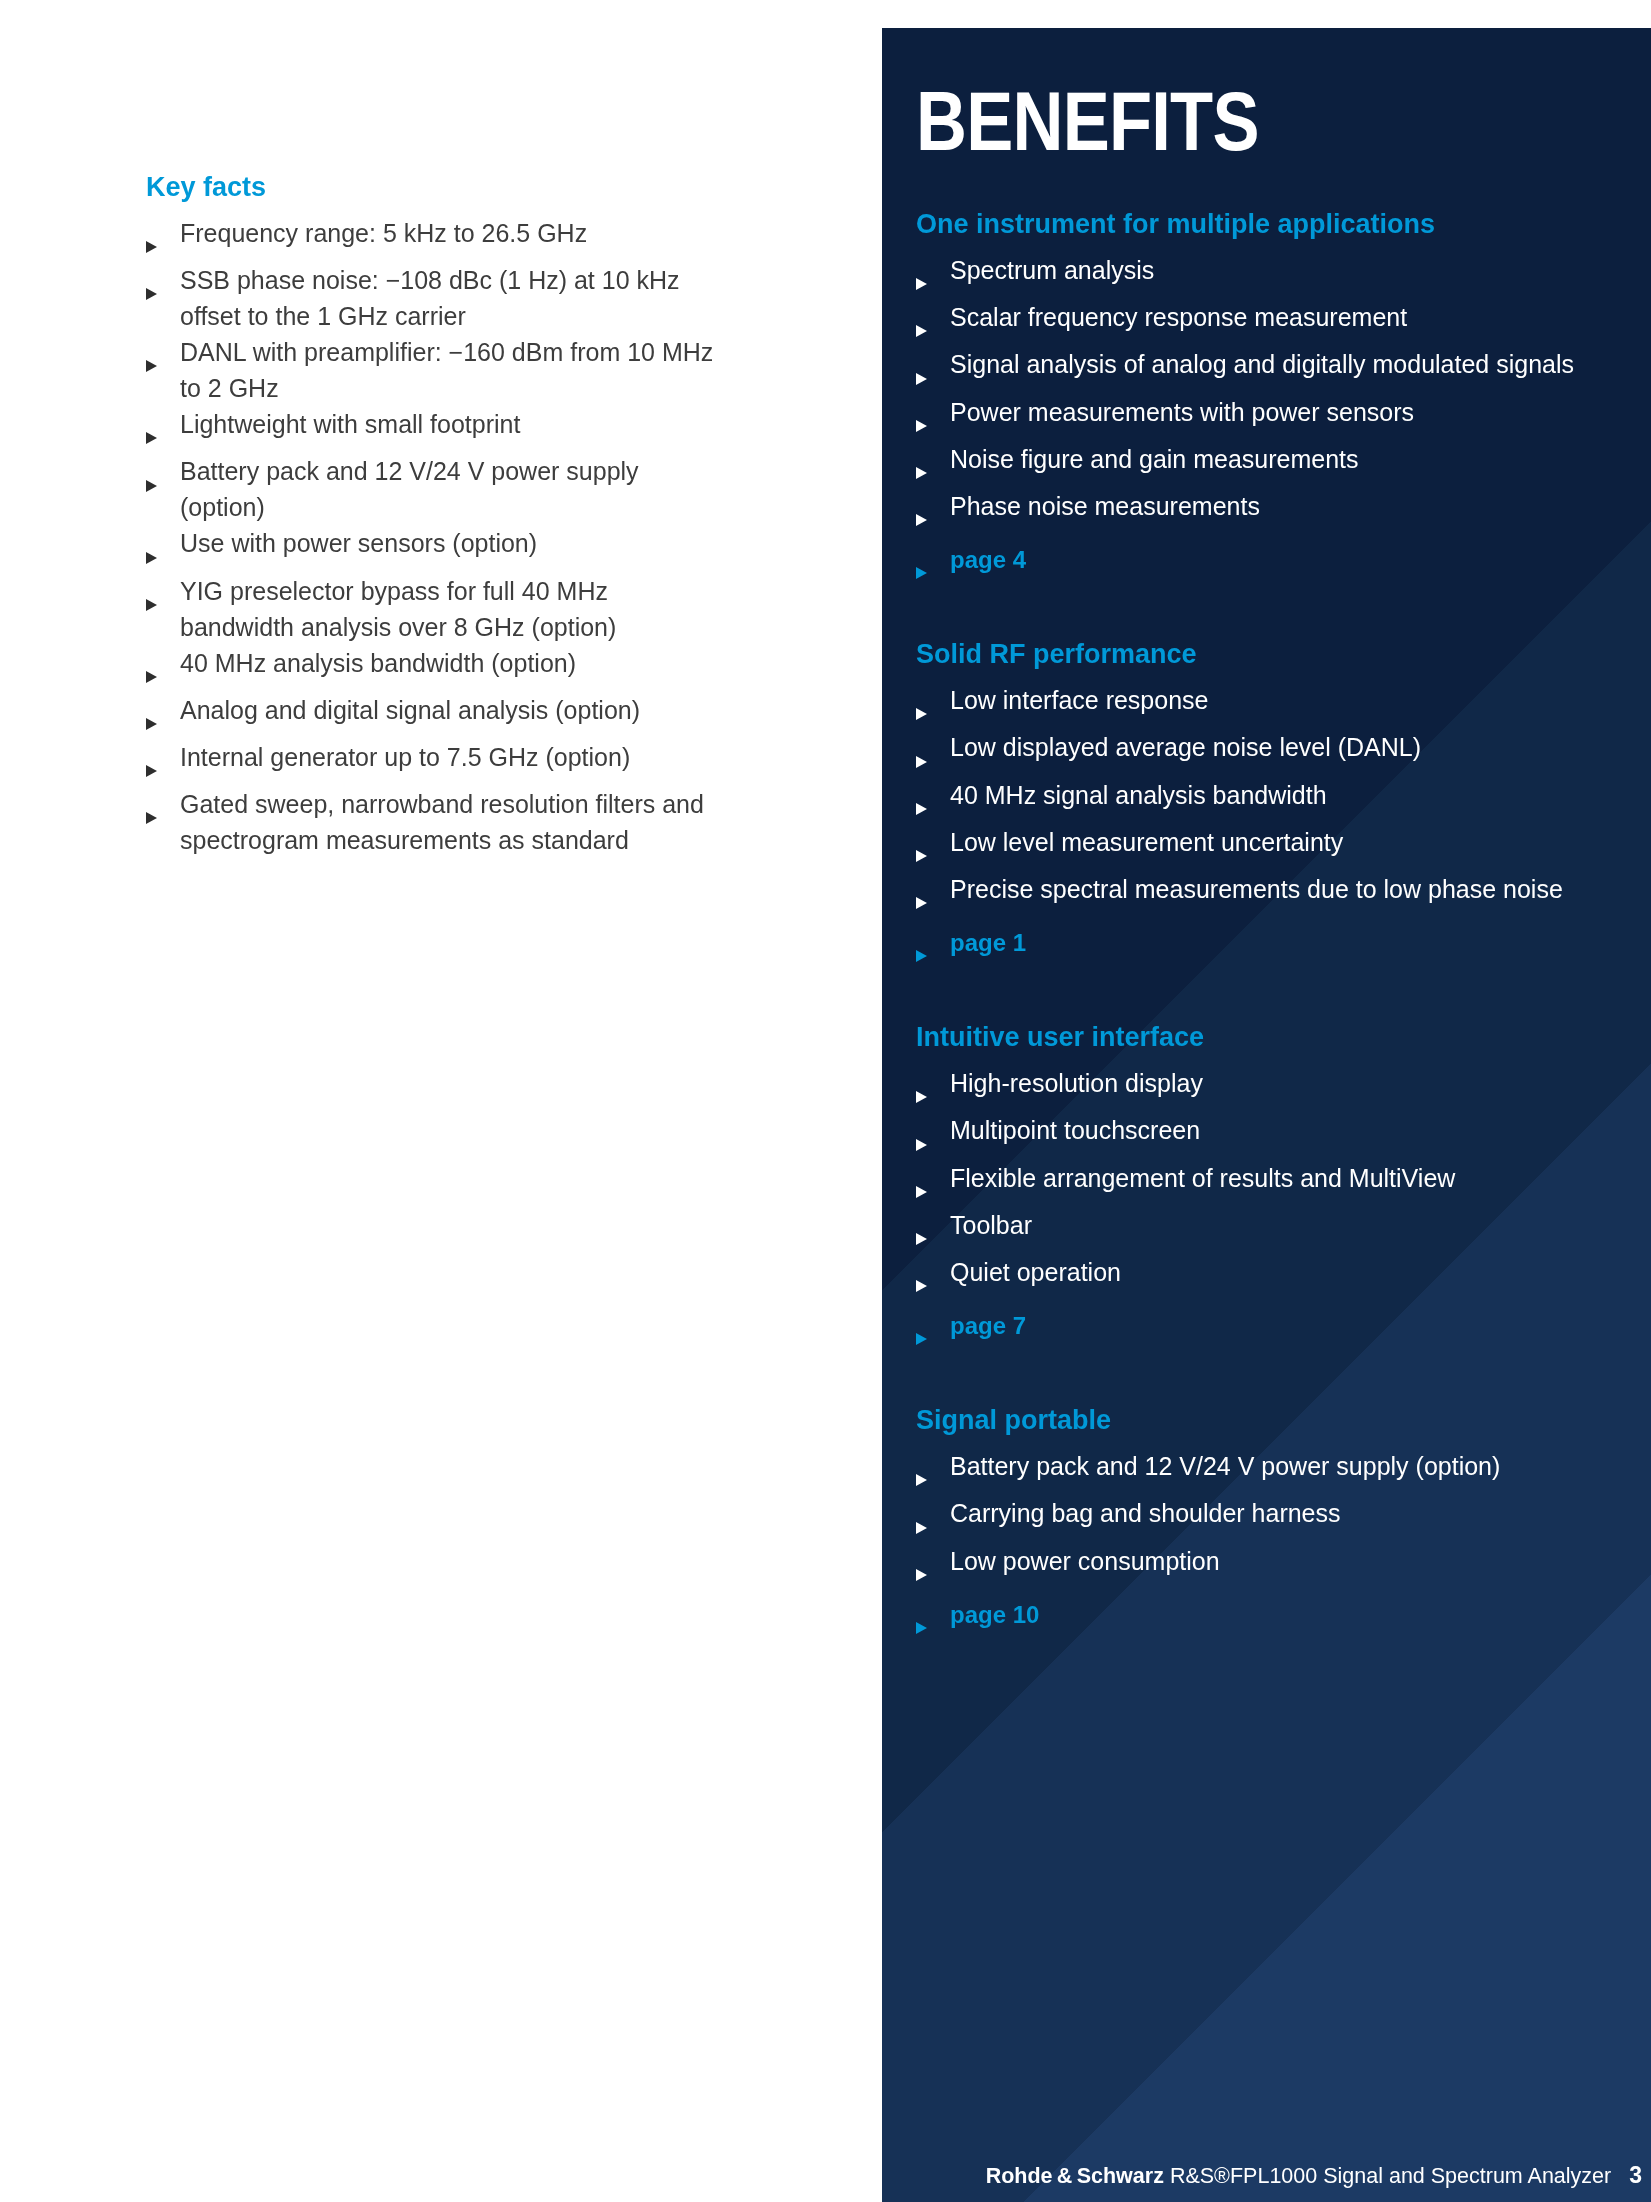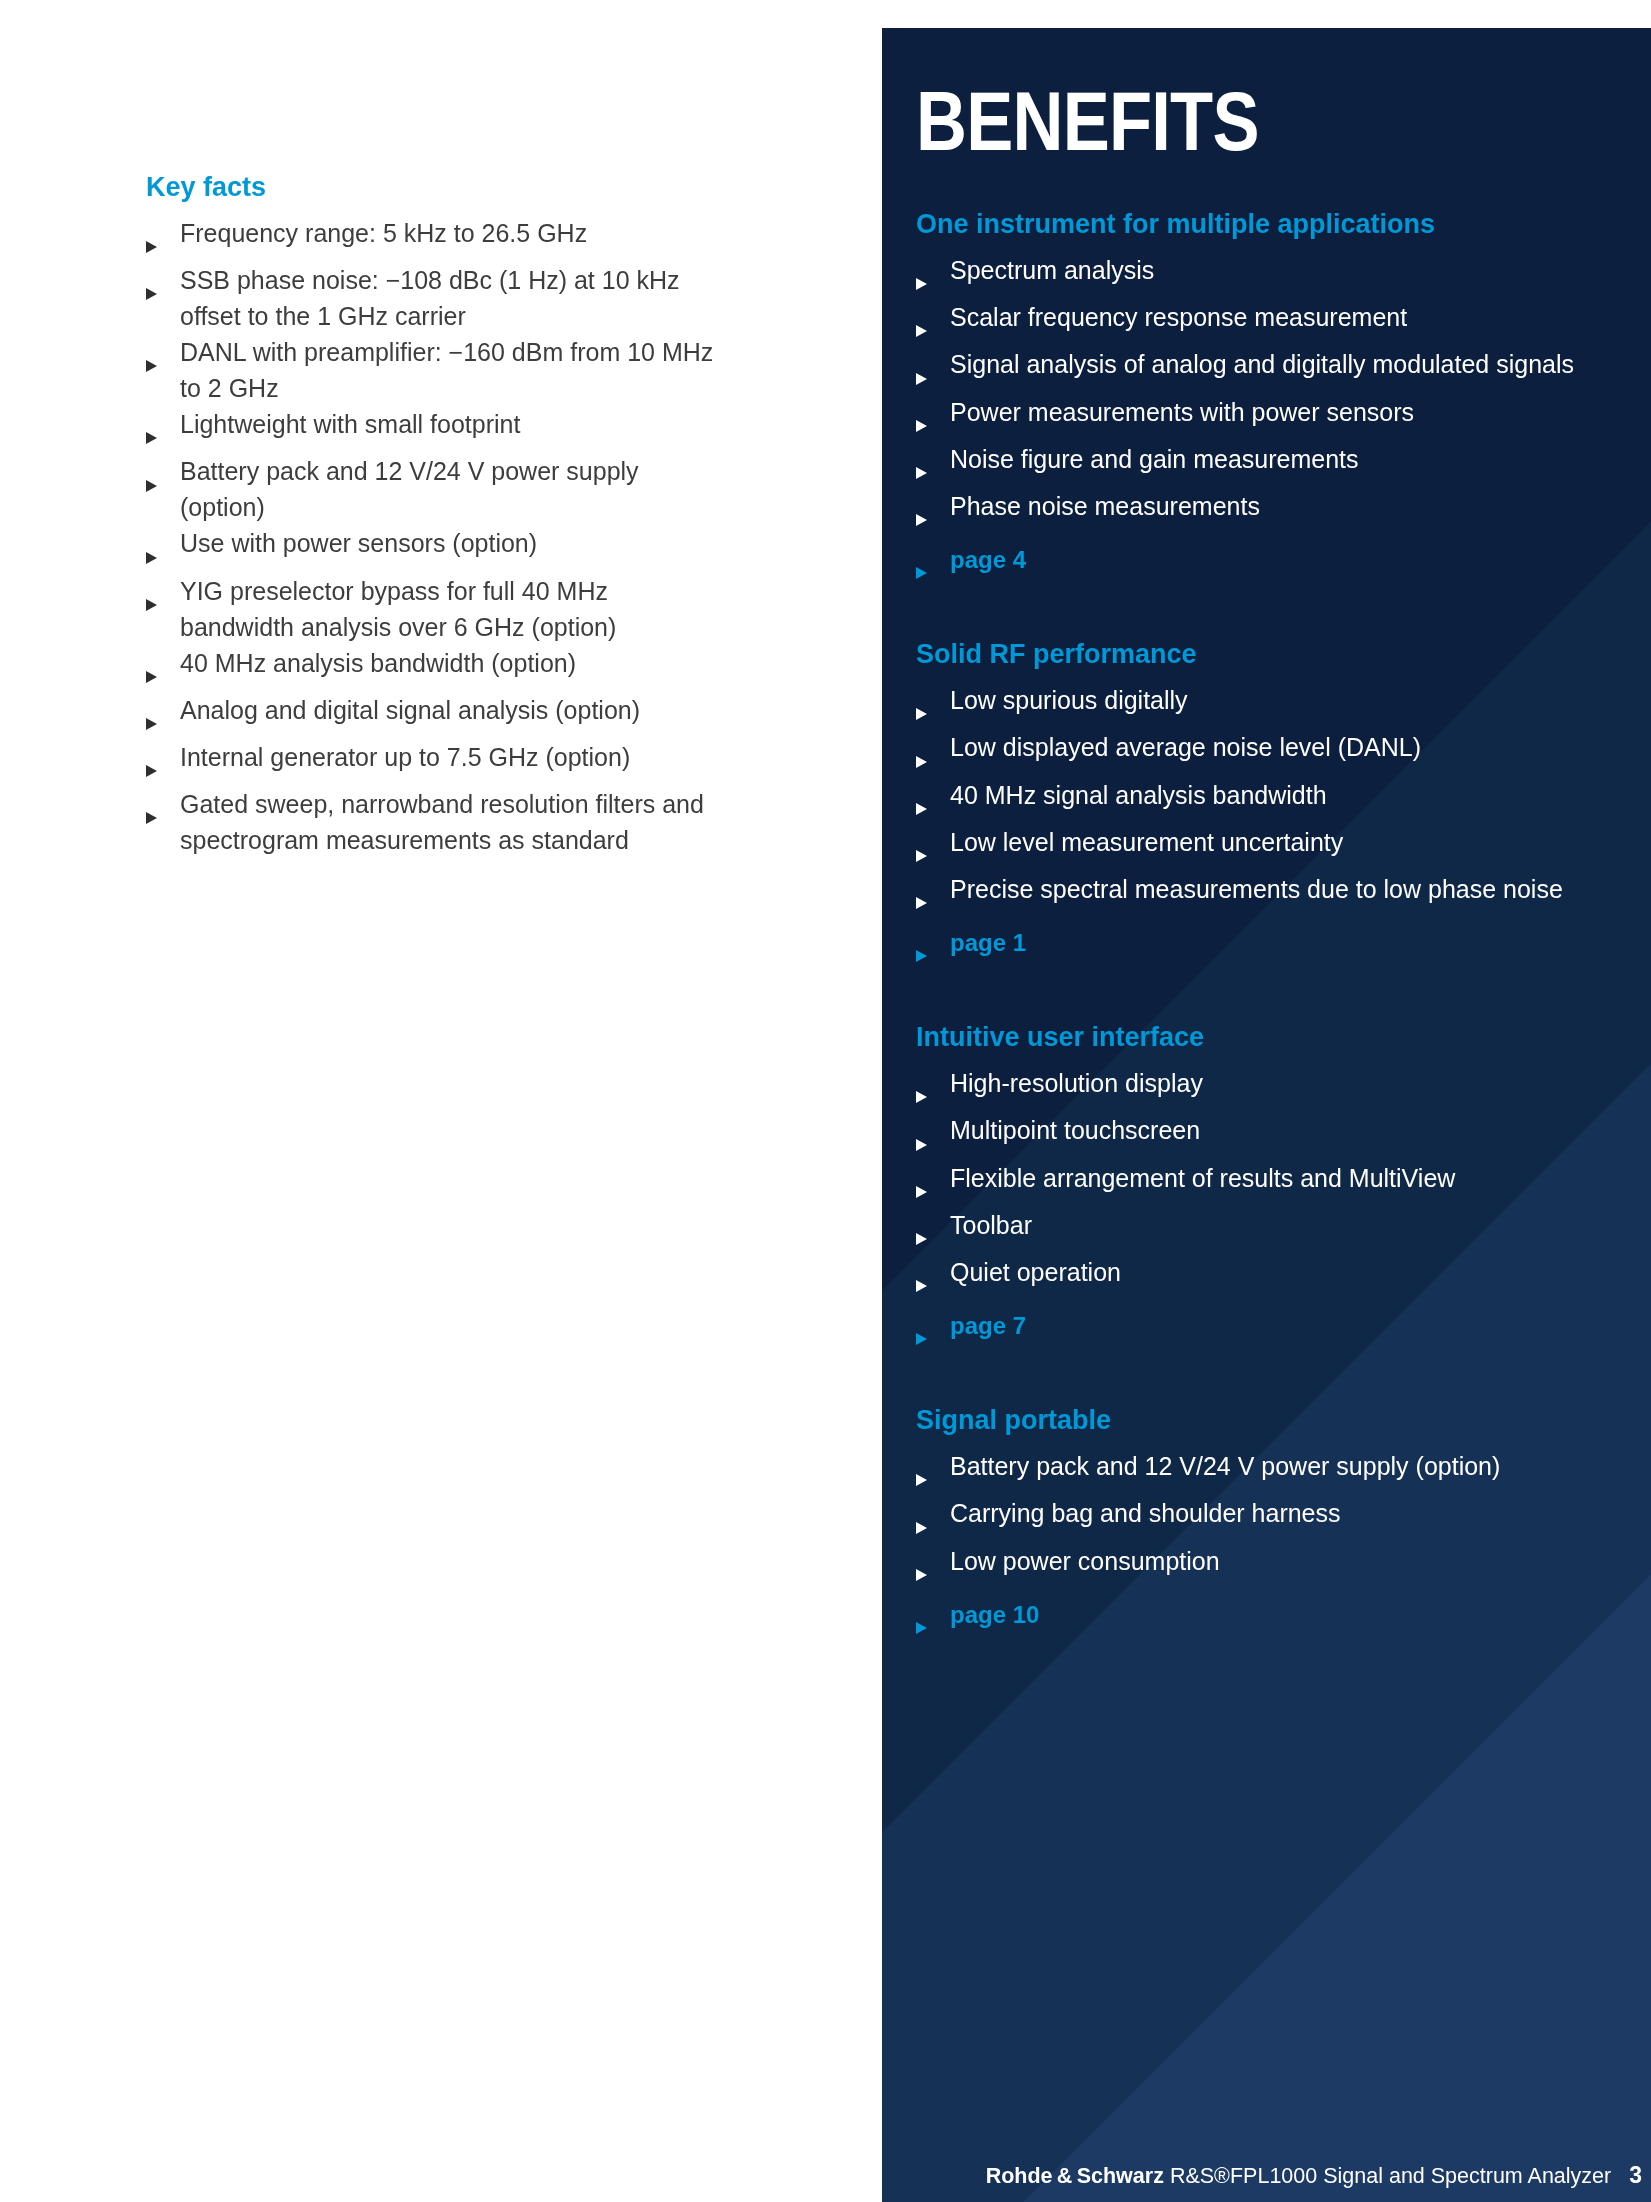--- a/index.html
+++ b/index.html
@@ -112,21 +112,21 @@
       <li>
           <span class="bullet"><span class="tri tri-dark"></span></span>
           <span>Battery pack and 12 V/24 V power supply (option)</span>
         </li>
       <li>
           <span class="bullet"><span class="tri tri-dark"></span></span>
           <span>Use with power sensors (option)</span>
         </li>
       <li>
           <span class="bullet"><span class="tri tri-dark"></span></span>
-          <span>YIG preselector bypass for full 40 MHz bandwidth analysis over 6 GHz (option)</span>
+          <span>YIG preselector bypass for full 40 MHz bandwidth analysis over 8 GHz (option)</span>
         </li>
       <li>
           <span class="bullet"><span class="tri tri-dark"></span></span>
           <span>40 MHz analysis bandwidth (option)</span>
         </li>
       <li>
           <span class="bullet"><span class="tri tri-dark"></span></span>
           <span>Analog and digital signal analysis (option)</span>
         </li>
       <li>
@@ -176,21 +176,21 @@
             <span class="bullet"><span class="tri tri-blue"></span></span>
             <span>page 4</span>
           </div>
       </section>
 
       <section class="benefit">
         <h3 class="blue-heading">Solid RF performance</h3>
         <ul>
           <li>
               <span class="bullet"><span class="tri tri-white"></span></span>
-              <span>Low spurious digitally</span>
+              <span>Low interface response</span>
             </li>
           <li>
               <span class="bullet"><span class="tri tri-white"></span></span>
               <span>Low displayed average noise level (DANL)</span>
             </li>
           <li>
               <span class="bullet"><span class="tri tri-white"></span></span>
               <span>40 MHz signal analysis bandwidth</span>
             </li>
           <li>

